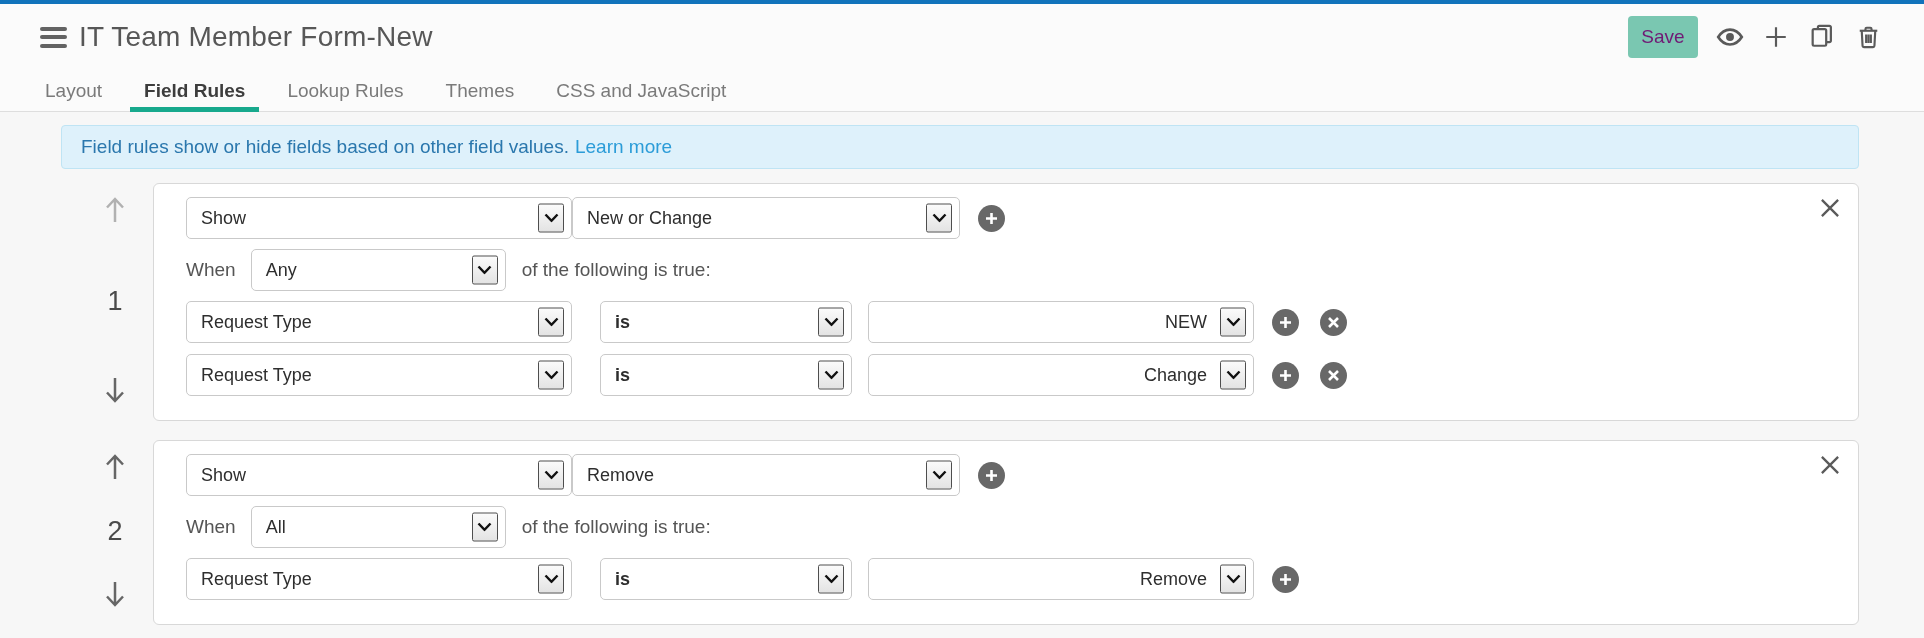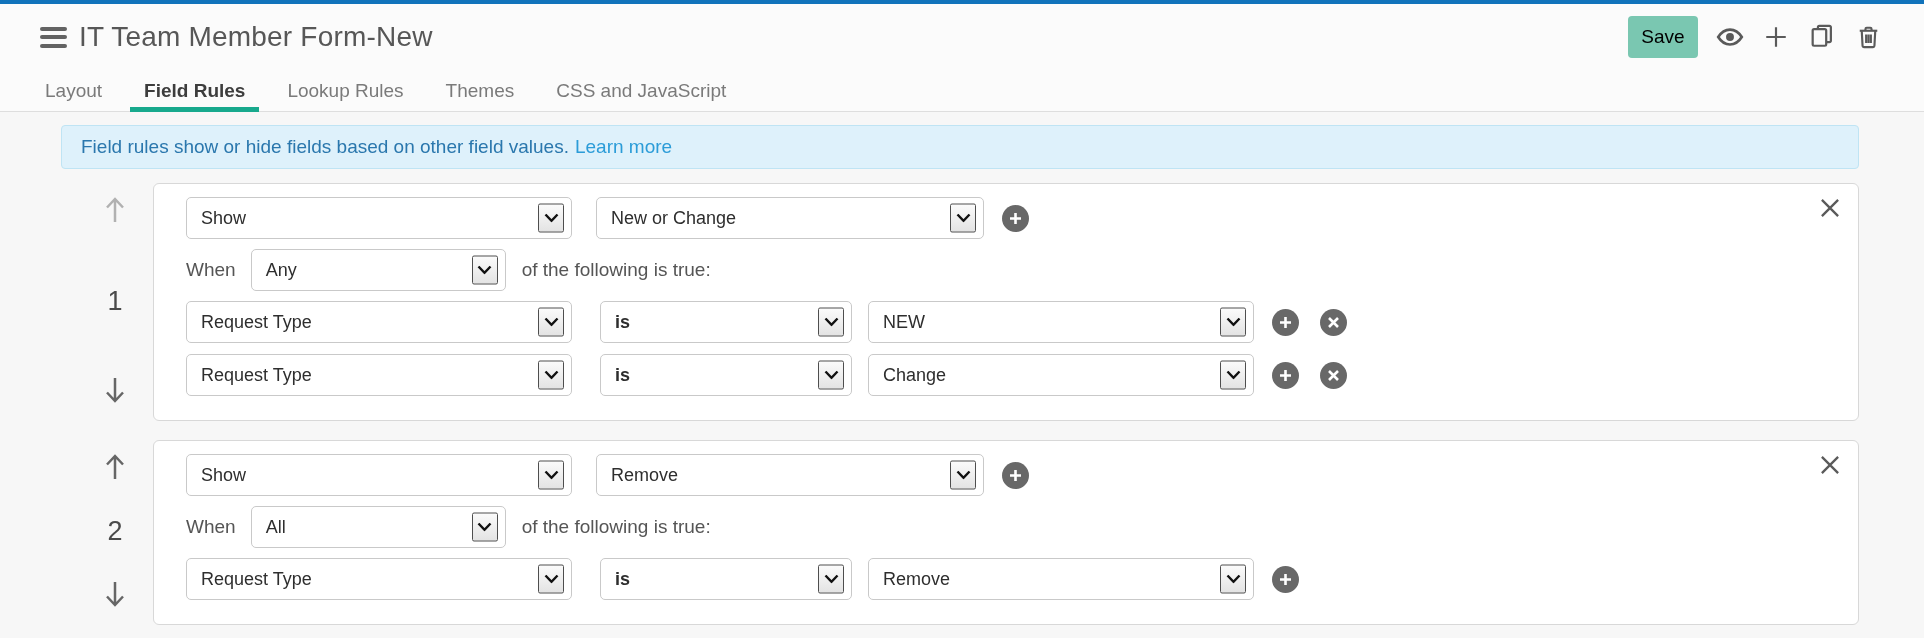--- a/index.html
+++ b/index.html
@@ -21,21 +21,21 @@
     display: flex; align-items: center;
     padding: 0 42px 0 40px;
   }
   .hamburger { width: 27px; height: 21px; display: flex; flex-direction: column;
     justify-content: space-between; cursor: pointer; background: none; border: none; }
   .hamburger span { display: block; height: 4px; border-radius: 2px; background: #636363; }
   .page-title { font-size: 28px; font-weight: 400; color: #575757; margin-left: 12px; letter-spacing: 0.2px; }
   .header-actions { margin-left: auto; display: flex; align-items: center; }
   .save-btn {
     width: 70px; height: 42px; border: none; border-radius: 4px;
-    background: #7ac7b1; color: #000000; font-size: 19px;
+    background: #7ac7b1; color: #701a75; font-size: 19px;
     font-family: "Liberation Sans", sans-serif; cursor: pointer;
   }
   .icon-btn {
     background: none; border: none; cursor: pointer; color: #5a5a5a;
     width: 28px; height: 28px; display: flex; align-items: center; justify-content: center;
     margin-left: 18px; padding: 0;
   }
   .icon-btn:first-of-type { margin-left: 14px; }
 
   
@@ -92,26 +92,26 @@
     border: 1px solid #c9c9c9; border-radius: 5px;
     display: flex; align-items: center; padding: 0 46px 0 14px;
     font-size: 18px; color: #2e2e2e; cursor: pointer;
   }
   .select .sel-btn {
     position: absolute; right: 7px; top: 50%; transform: translateY(-50%);
     width: 26px; height: 29px; border: 1px solid #4e4e4e; border-radius: 2px;
     background: linear-gradient(#fbfbfb, #e3e3e3);
     display: flex; align-items: center; justify-content: center;
   }
-  .w-action { width: 386px; margin-right: 24px; }
+  .w-action { width: 386px; margin-right: 0; }
   .w-target { width: 388px; }
   .w-when   { width: 255px; }
   .w-field  { width: 386px; margin-right: 28px; }
   .w-op     { width: 252px; margin-right: 16px; font-weight: bold; }
-  .w-value  { width: 386px; }
+  .w-value  { width: 386px; justify-content: flex-end; }
 
   .when-label { font-size: 19px; color: #555; margin-right: 15px; }
   .when-suffix { font-size: 19px; color: #555; margin-left: 16px; }
 
   .circle-btn {
     width: 27px; height: 27px; border-radius: 50%; border: none; background: #686868;
     display: flex; align-items: center; justify-content: center; cursor: pointer; padding: 0;
     flex: 0 0 27px;
   }
   .ml18 { margin-left: 18px; }

